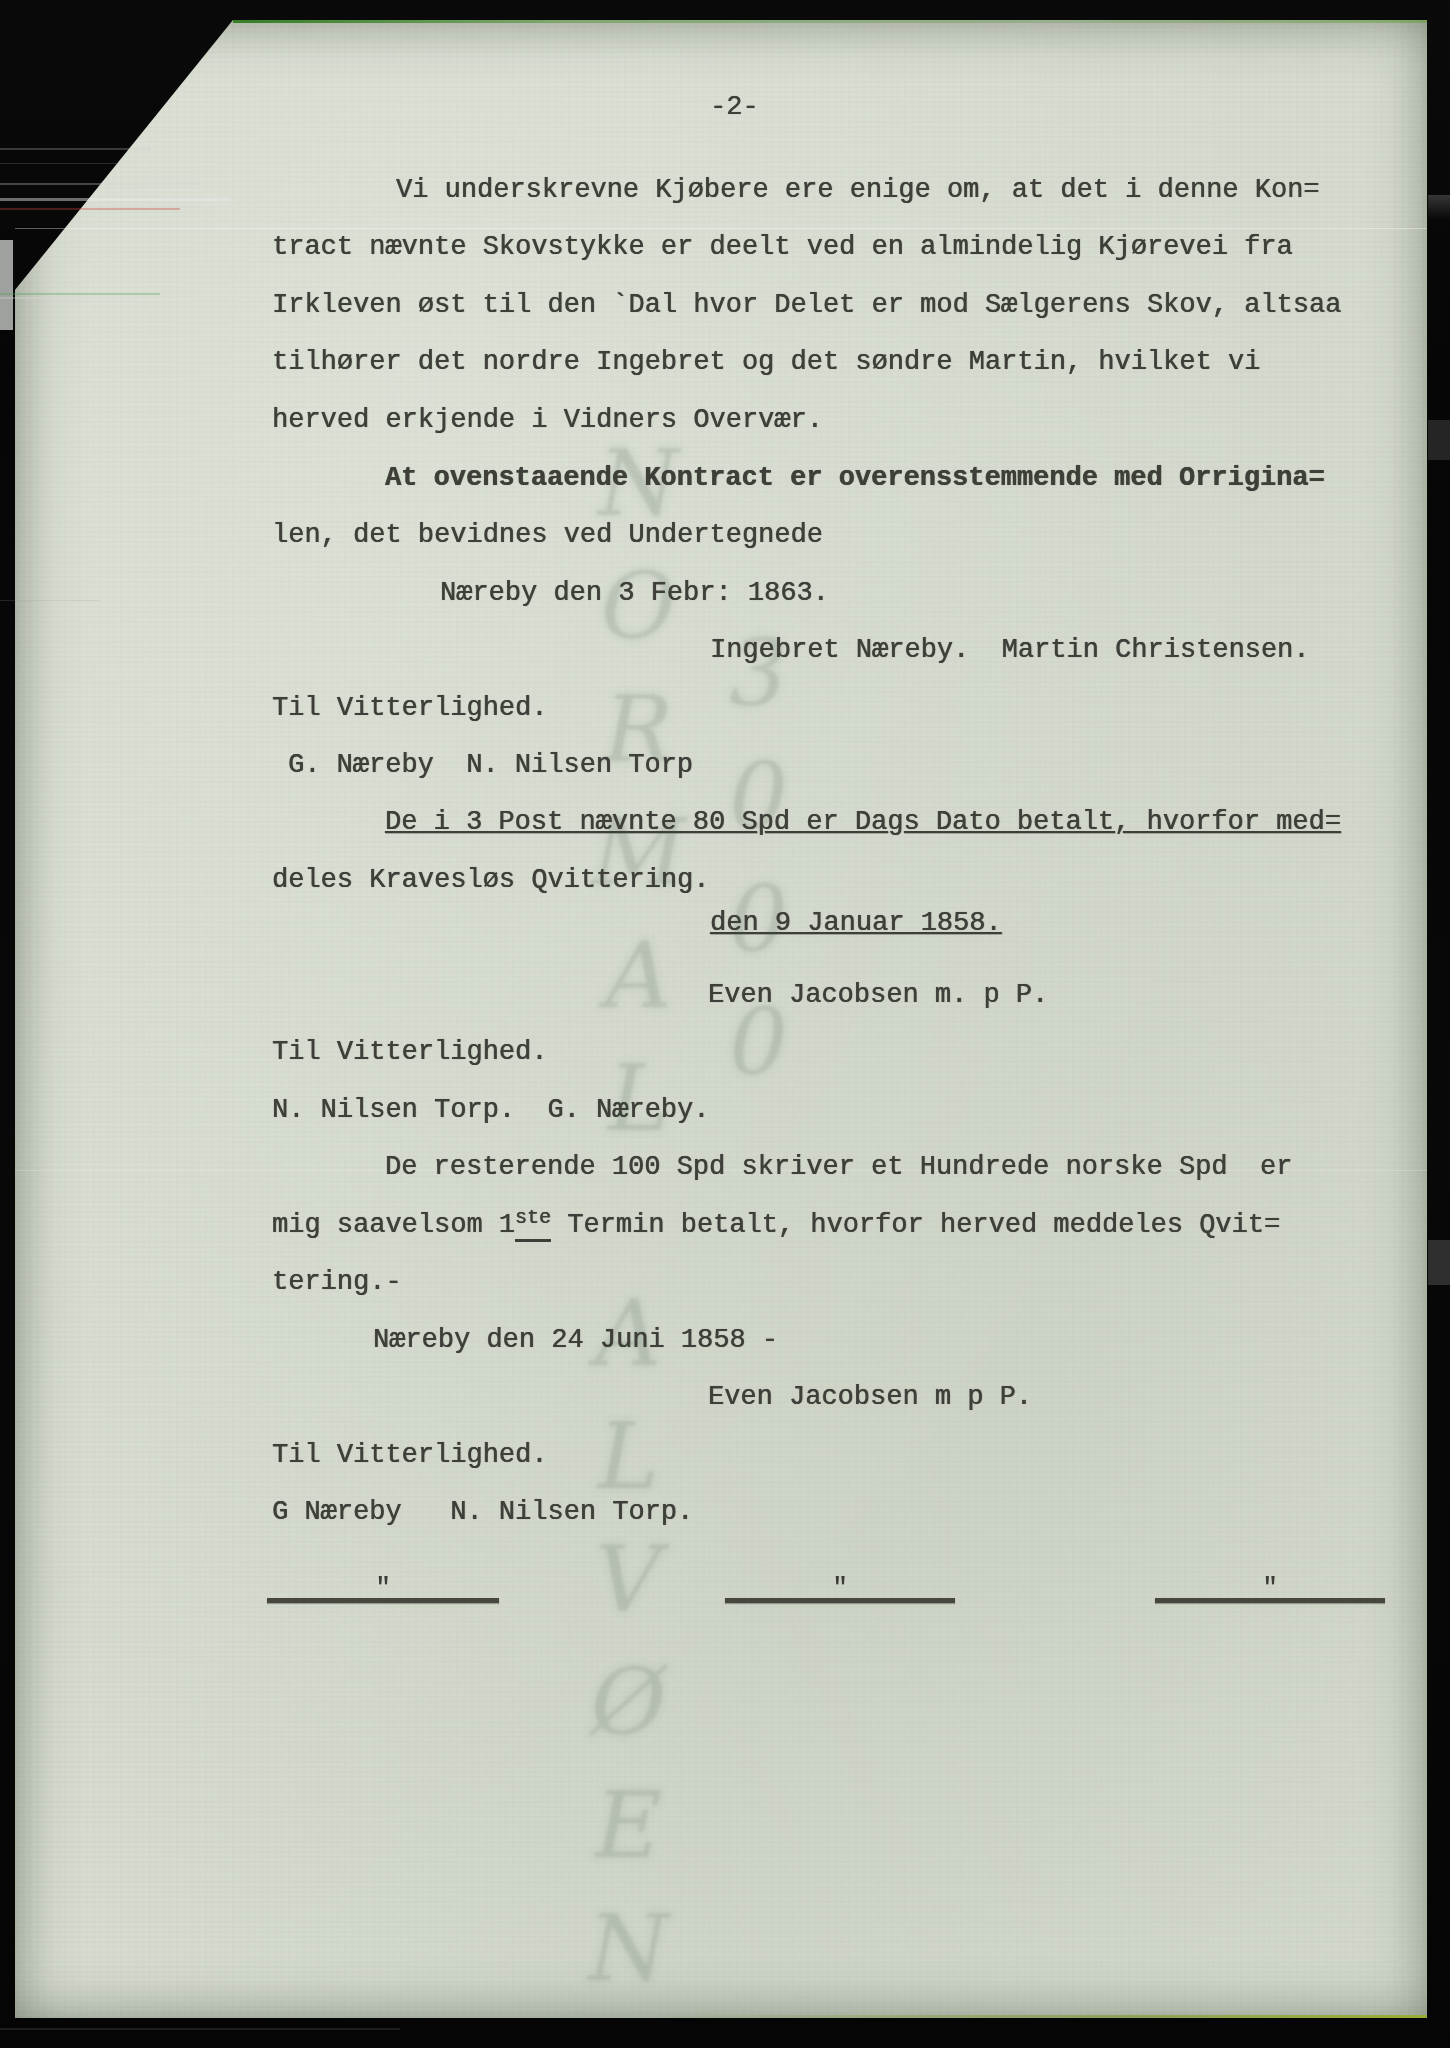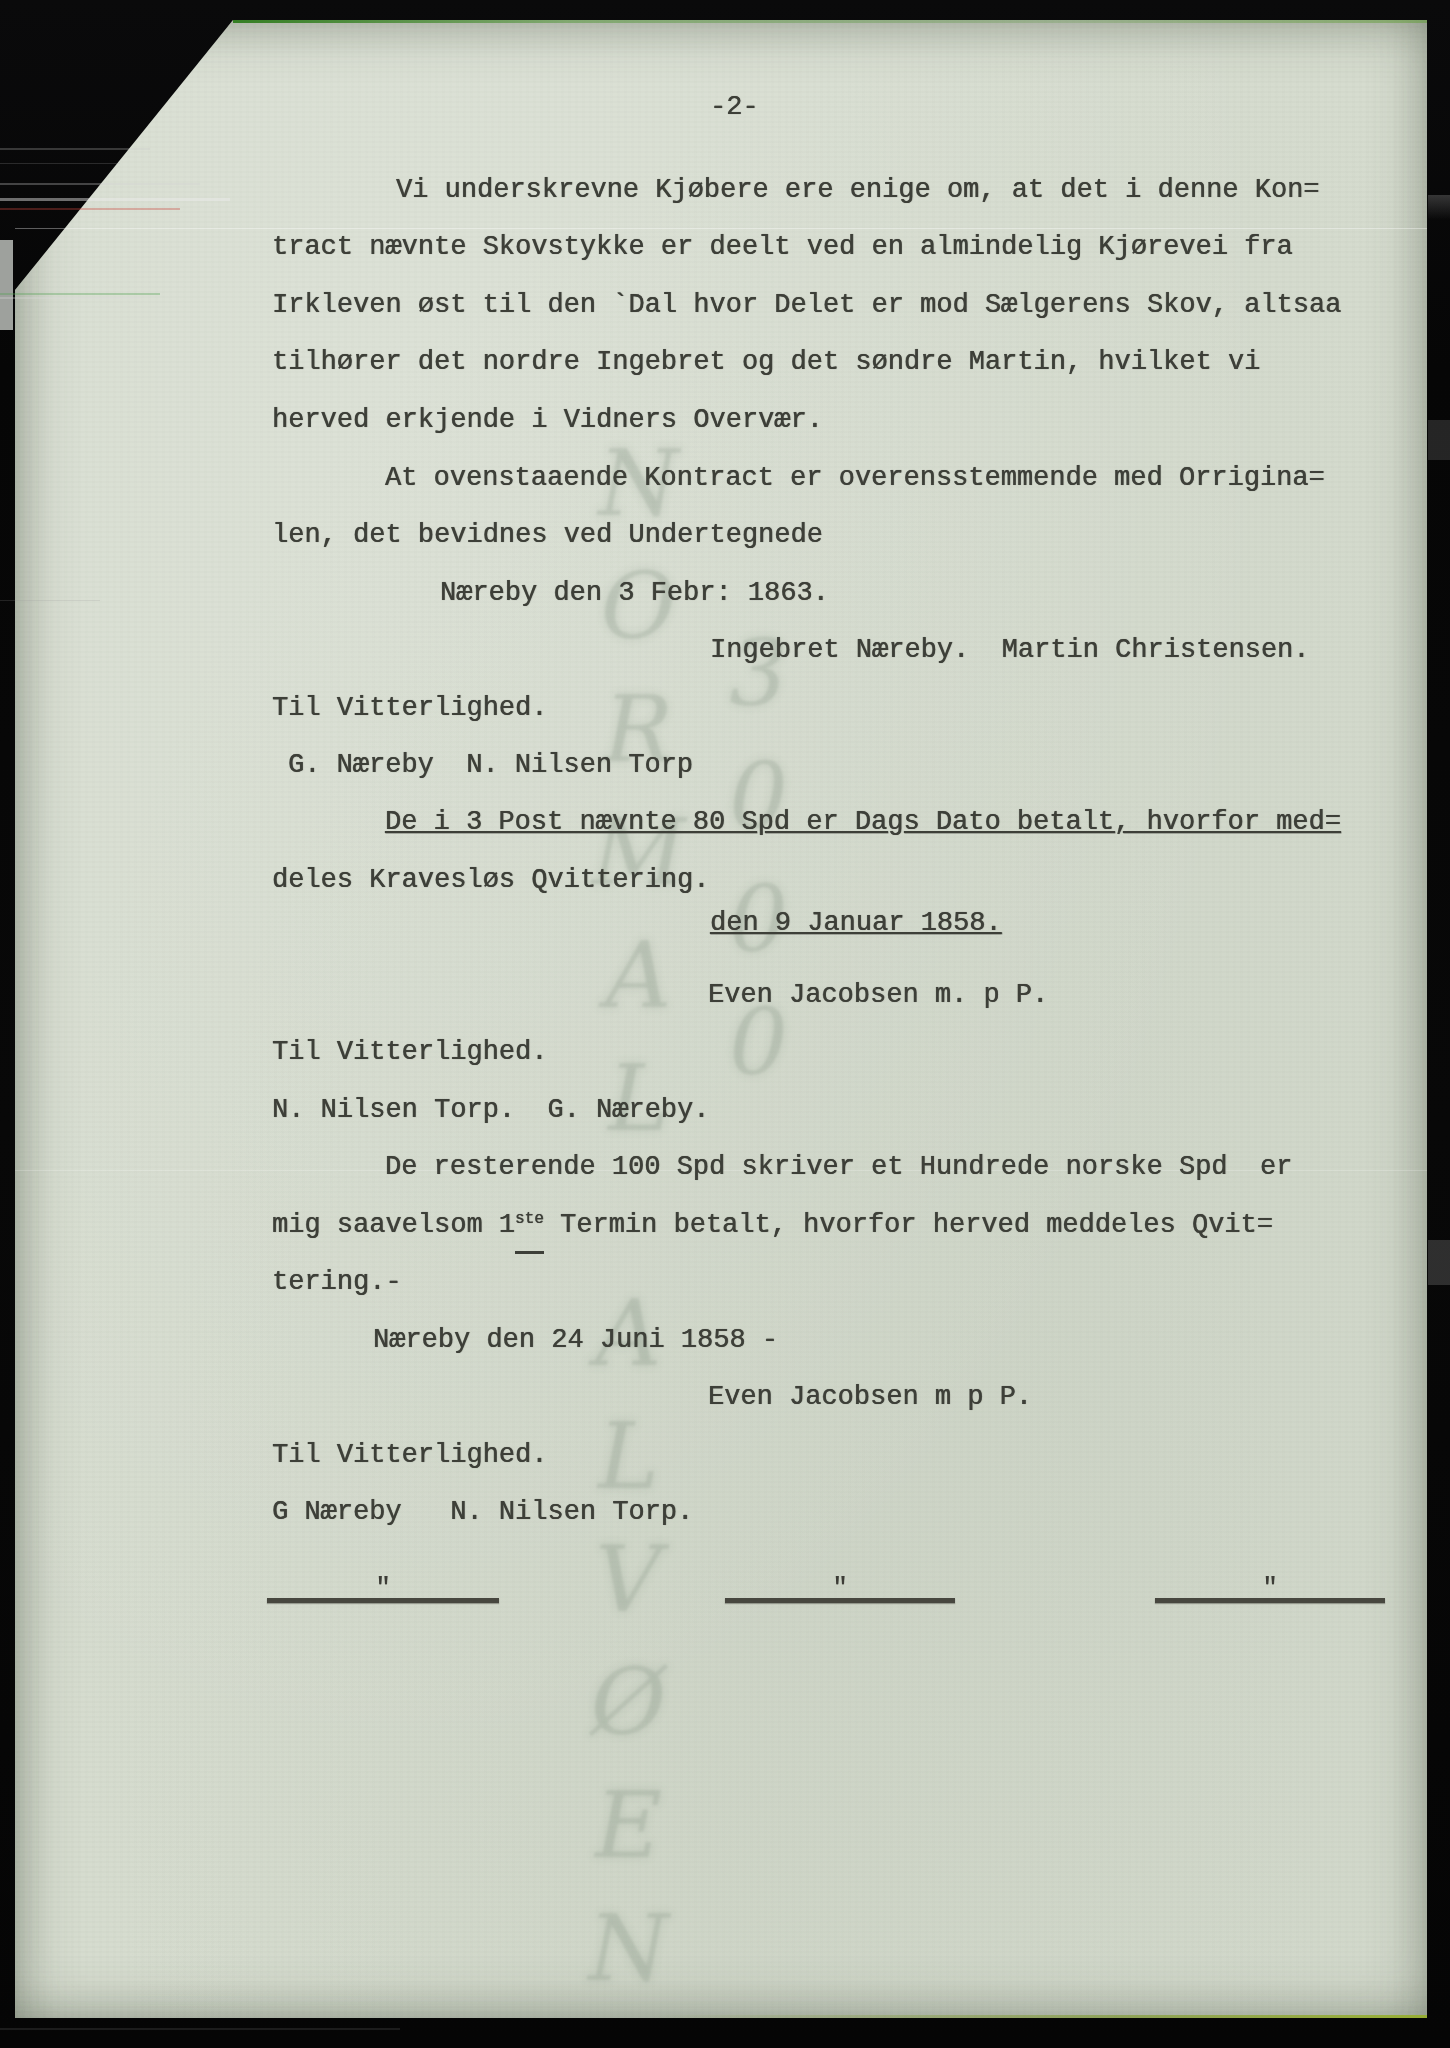--- a/index.html
+++ b/index.html
@@ -42,23 +42,23 @@
   #overlay{position:absolute;left:0;top:0;width:1450px;height:2048px;}
   .tline{
     position:absolute;
     font-size:27px;line-height:30px;white-space:pre;
     color:#3d3f38;
     text-shadow:0.4px 0.4px 0.7px rgba(40,42,36,0.75), -0.3px 0 0.5px rgba(40,42,36,0.45);
   }
   .sup{
     display:inline-block;
     transform:translateY(-9px);
-    font-size:16px;
+    font-size:20px;
     border-bottom:3px solid #3d3f38;
-    padding-bottom:17px;
+    padding-bottom:6px;
   }
   .rule{
     position:absolute;height:0;border-bottom:5px solid #47473f;
     box-shadow:0 1px 1px rgba(60,60,52,0.4);
   }
   .ditto{
     position:absolute;left:50%;transform:translateX(-50%);top:-25px;
     font-size:26px;color:#3c3c36;
     text-shadow:0.4px 0.4px 0.6px rgba(40,42,36,0.7);
   }
@@ -110,21 +110,21 @@
       <div class="wm" style="left: 575px; top: 1280px;">ALVØEN</div>
     </div>
 
   <div id="text-layer">
     <div class="tline" style="left:710px;top:92px;">-2-</div>
   <div class="tline" style="left: 396px; top: 175px;">Vi underskrevne Kjøbere ere enige om, at det i denne Kon=</div>
       <div class="tline" style="left: 272px; top: 232px;">tract nævnte Skovstykke er deelt ved en almindelig Kjørevei fra</div>
       <div class="tline" style="left: 272px; top: 290px;">Irkleven øst til den `Dal hvor Delet er mod Sælgerens Skov, altsaa</div>
       <div class="tline" style="left: 272px; top: 347px;">tilhører det nordre Ingebret og det søndre Martin, hvilket vi</div>
       <div class="tline" style="left: 272px; top: 405px;">herved erkjende i Vidners Overvær.</div>
-      <div class="tline" style="left: 385px; top: 463px;">At ovenstaaende Kontract er overensstemmende med Orrigina=</div>
+      <div class="tline" style="left: 385px; top: 463px; font-weight: bold;">At ovenstaaende Kontract er overensstemmende med Orrigina=</div>
       <div class="tline" style="left: 272px; top: 520px;">len, det bevidnes ved Undertegnede</div>
       <div class="tline" style="left: 440px; top: 578px;">Næreby den 3 Febr: 1863.</div>
       <div class="tline" style="left: 710px; top: 635px;">Ingebret Næreby.  Martin Christensen.</div>
       <div class="tline" style="left: 272px; top: 693px;">Til Vitterlighed.</div>
       <div class="tline" style="left: 288px; top: 750px;">G. Næreby  N. Nilsen Torp</div>
       <div class="tline" style="left: 385px; top: 807px; text-decoration: underline;">De i 3 Post nævnte 80 Spd er Dags Dato betalt, hvorfor med=</div>
       <div class="tline" style="left: 272px; top: 865px;">deles Kravesløs Qvittering.</div>
       <div class="tline" style="left: 710px; top: 908px; text-decoration: underline;">den 9 Januar 1858.</div>
       <div class="tline" style="left: 708px; top: 980px;">Even Jacobsen m. p P.</div>
       <div class="tline" style="left: 272px; top: 1037px;">Til Vitterlighed.</div>

